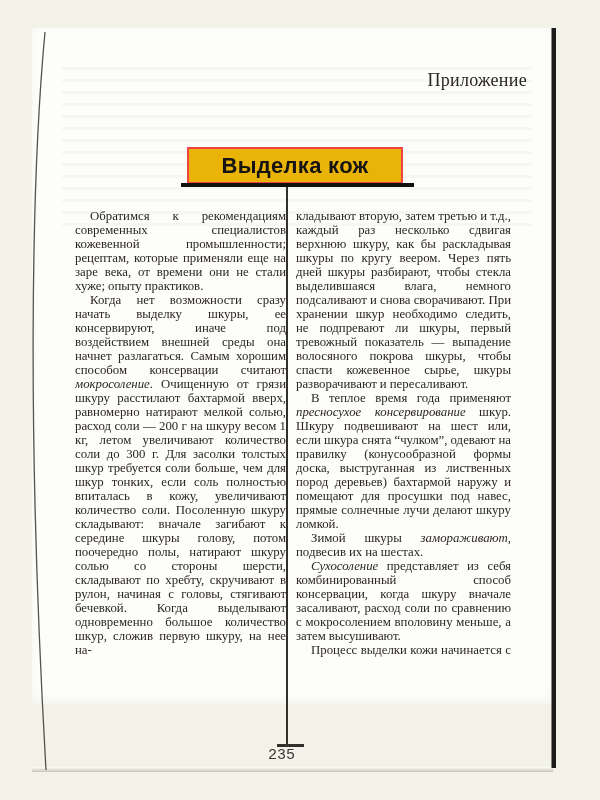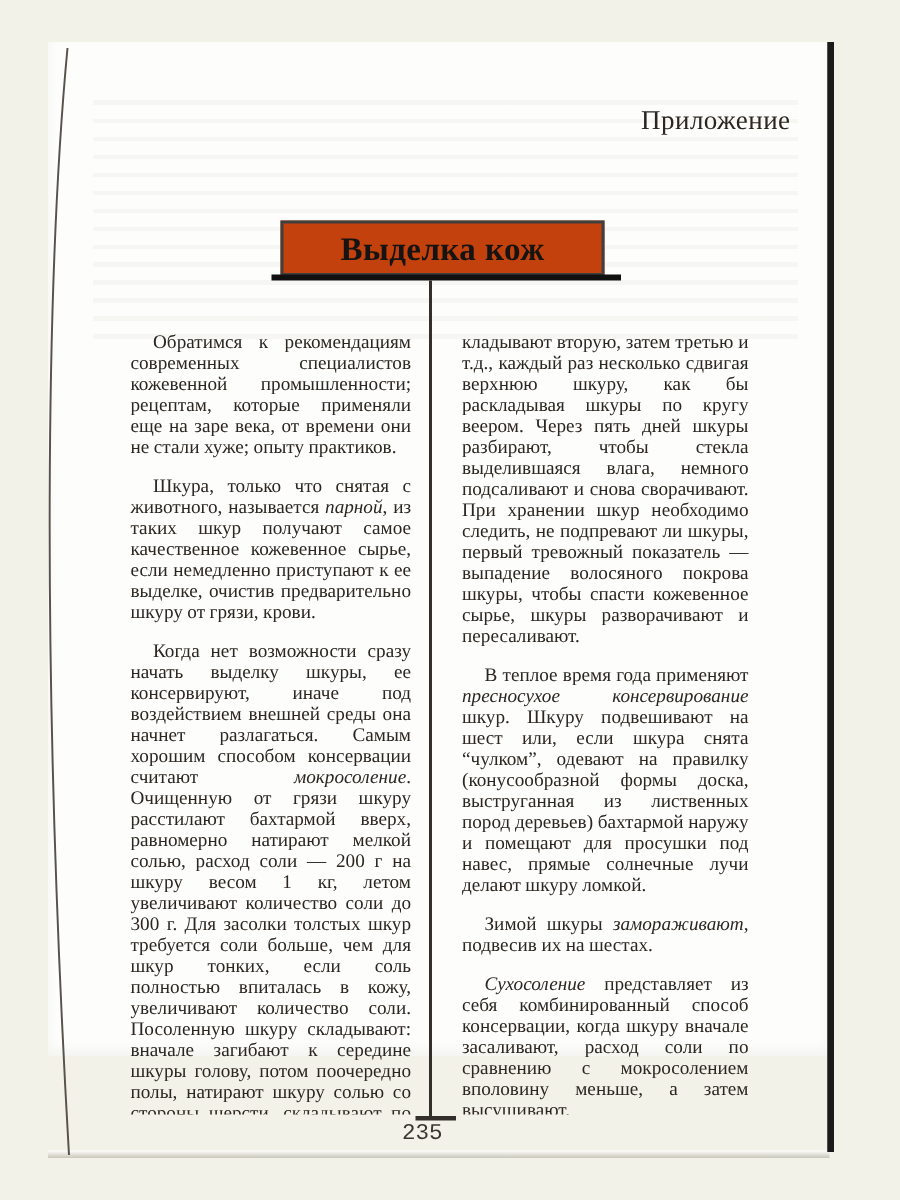--- a/index.html
+++ b/index.html
@@ -17,23 +17,23 @@
     position:absolute;left:30px;top:30px;width:470px;height:170px;
     background:repeating-linear-gradient(180deg,transparent 0 9px,rgba(120,112,95,0.05) 9px 12px);
     pointer-events:none;
   }
   .running-head{
     position:absolute;left:295px;top:42px;width:200px;
     text-align:right;font-size:18px;color:#2b2620;letter-spacing:.3px;
   }
   .title-box{
     position:absolute;left:155px;top:119px;width:212px;height:33px;
-    border:2px solid #404040;background:#c2410c;
+    border:2px solid #ef4444;background:#eab308;
     display:flex;align-items:center;justify-content:center;
-    font-family:Liberation Serif, serif;font-size:22px;font-weight:700;color:#161412;
+    font-family:Liberation Sans, sans-serif;font-size:22px;font-weight:700;color:#161412;
     letter-spacing:.3px;
   }
   .title-underline{
     position:absolute;left:149px;top:155px;width:233px;height:4px;background:#101010;
   }
   .column-rule{
     position:absolute;left:254px;top:159px;width:2px;height:558px;background:#33302b;
   }
   .footer-rule{
     position:absolute;left:245px;top:716px;width:27px;height:3px;background:#33302b;
@@ -42,21 +42,21 @@
     position:absolute;left:236px;top:719px;width:45px;text-align:left;
     font-family:Liberation Mono, monospace;font-size:15px;color:#3a3632;
   }
   .col{
     position:absolute;top:181px;height:534px;overflow:hidden;
     font-size:12.8px;line-height:14px;color:#2b2620;
     text-align:justify;word-spacing:-0.2px;
   }
   .col-left{left:43px;width:211px;}
   .col-right{left:264px;width:215px;}
-  .para{margin:12px;text-indent:15px;}
+  .para{margin:0;text-indent:15px;}
   .para.no-indent{text-indent:0;}
   .para.flush{text-align-last:justify;}
   .it{font-style:italic;}
   svg.artifacts{position:absolute;left:0;top:0;pointer-events:none;}
   .bottom-shadow{
     position:absolute;left:32px;top:767px;width:521px;height:5px;
     background:linear-gradient(#fdfdfb,#c9c7bb);
   }
 </style>
 </head>
@@ -68,21 +68,20 @@
   <div class="running-head">Приложение</div>
 
   <div class="title-box">
     <span>Выделка кож</span>
   </div>
   <div class="title-underline"></div>
   <div class="column-rule"></div>
 
   <div class="col col-left">
       <p class="para"><span>Обратимся к рекомендациям современных специалистов кожевенной промышленности; рецептам, которые применяли еще на заре века, от времени они не стали хуже; опыту практиков.</span></p>
-      <p class="para"><span>Шкура, только что снятая с животного, называется </span><span class="it">парной</span><span>, из таких шкур получают самое качественное кожевенное сырье, если немедленно приступают к ее выделке, очистив предварительно шкуру от грязи, крови.</span></p>
       <p class="para flush"><span>Когда нет возможности сразу начать выделку шкуры, ее консервируют, иначе под воздействием внешней среды она начнет разлагаться. Самым хорошим способом консервации считают </span><span class="it">мокросоление</span><span>. Очищенную от грязи шкуру расстилают бахтармой вверх, равномерно натирают мелкой солью, расход соли — 200 г на шкуру весом 1 кг, летом увеличивают количество соли до 300 г. Для засолки толстых шкур требуется соли больше, чем для шкур тонких, если соль полностью впиталась в кожу, увеличивают количество соли. Посоленную шкуру складывают: вначале загибают к середине шкуры голову, потом поочередно полы, натирают шкуру солью со стороны шерсти, складывают по хребту, скручивают в рулон, начиная с головы, стягивают бечевкой. Когда выделывают одновременно большое количество шкур, сложив первую шкуру, на нее на-</span></p>
     </div>
   <div class="col col-right">
       <p class="para no-indent"><span>кладывают вторую, затем третью и т.д., каждый раз несколько сдвигая верхнюю шкуру, как бы раскладывая шкуры по кругу веером. Через пять дней шкуры разбирают, чтобы стекла выделившаяся влага, немного подсаливают и снова сворачивают. При хранении шкур необходимо следить, не подпревают ли шкуры, первый тревожный показатель — выпадение волосяного покрова шкуры, чтобы спасти кожевенное сырье, шкуры разворачивают и пересаливают.</span></p>
       <p class="para"><span>В теплое время года применяют </span><span class="it">пресносухое консервирование</span><span> шкур. Шкуру подвешивают на шест или, если шкура снята “чулком”, одевают на правилку (конусообразной формы доска, выструганная из лиственных пород деревьев) бахтармой наружу и помещают для просушки под навес, прямые солнечные лучи делают шкуру ломкой.</span></p>
       <p class="para"><span>Зимой шкуры </span><span class="it">замораживают</span><span>, подвесив их на шестах.</span></p>
       <p class="para"><span class="it">Сухосоление</span><span> представляет из себя комбинированный способ консервации, когда шкуру вначале засаливают, расход соли по сравнению с мокросолением вполовину меньше, а затем высушивают.</span></p>
       <p class="para flush"><span>Процесс выделки кожи начинается с </span></p>
     </div>
 

